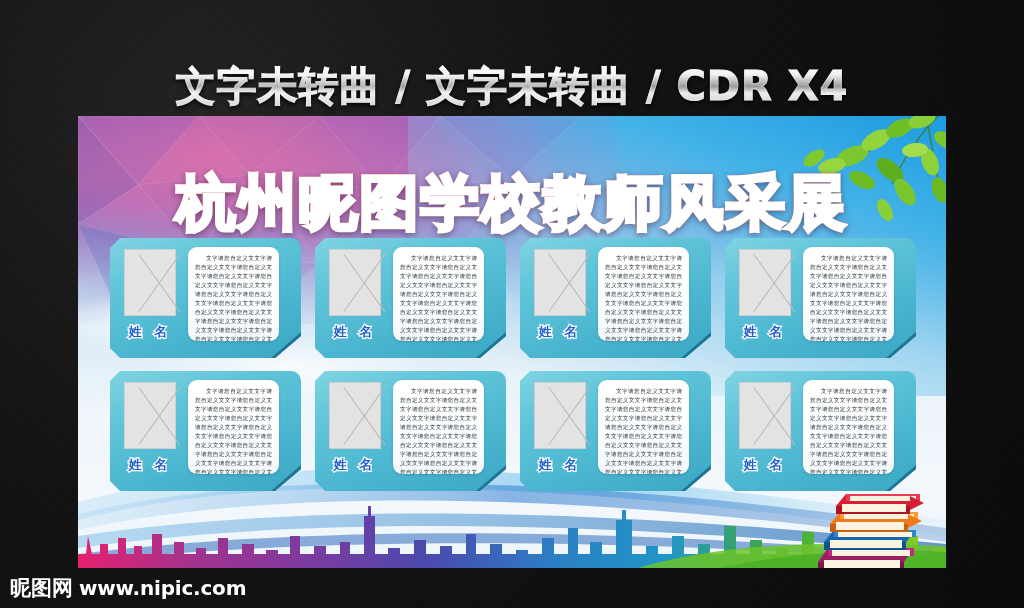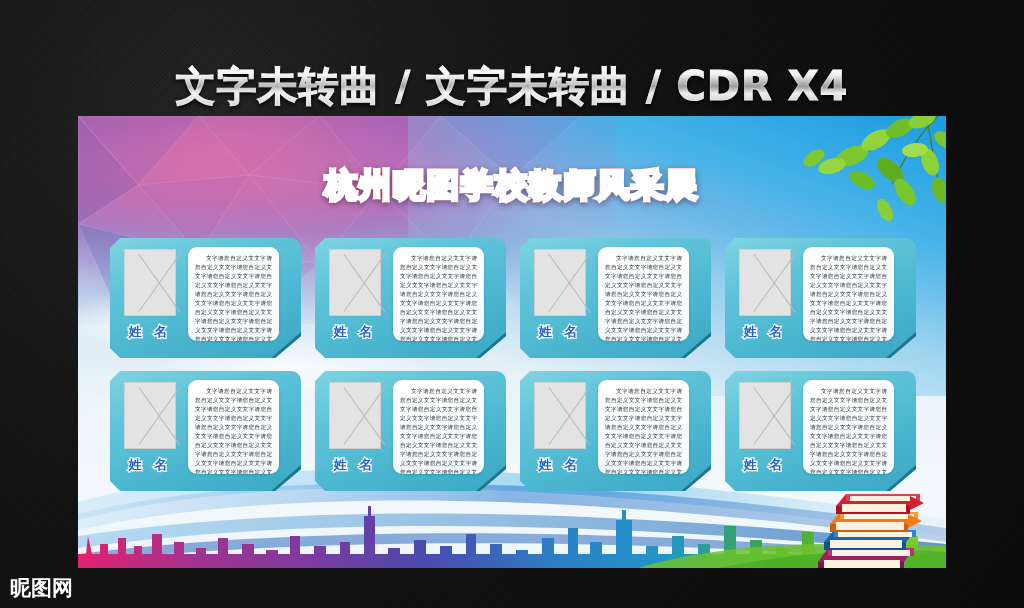--- a/index.html
+++ b/index.html
@@ -84,21 +84,21 @@
   
   .leaves{position:absolute;right:-4px;top:-6px;width:210px;height:120px;}
   .leaves svg{width:100%;height:100%;display:block;}
 
   
   .poster-title{
     position:absolute;left:0;right:0;top:48px;text-align:center;z-index:6;
   }
   .poster-title-text{
     display:inline-block;
-    font-size:32px;font-weight:bold;letter-spacing:2px;white-space:nowrap;
+    font-size:59px;font-weight:bold;letter-spacing:2px;white-space:nowrap;
     color:#e8231f;
     background:linear-gradient(180deg,#f6463a 0%,#e21d18 46%,#b30f10 100%);
     -webkit-background-clip:text;background-clip:text;-webkit-text-fill-color:transparent;
     -webkit-text-stroke:4px #ffffff;
     paint-order:stroke fill;
     filter:drop-shadow(0 2px 3px rgba(40,20,60,.45));
   }
 
   
   .grid{
@@ -434,14 +434,15 @@
       </div>
       <div class="card-fold"></div>
     </div>
 
   </div>
 </div>
 
 <div class="footer">
   <div class="brand">
     <span class="brand-cn">昵图网</span>
+    <span class="brand-url">www.nipic.com</span>
   </div>
 </div>
 
 </body></html>

